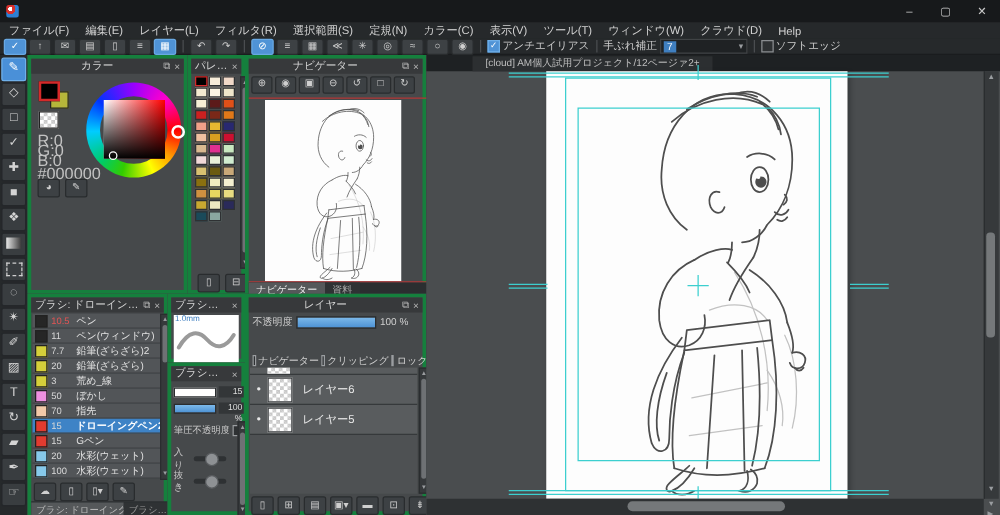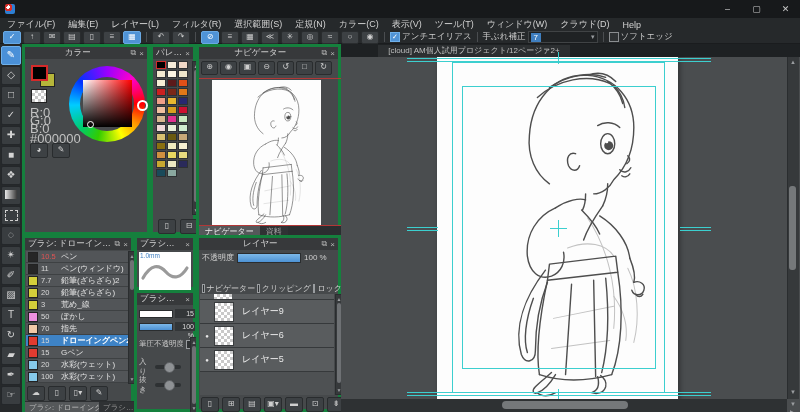--- a/index.html
+++ b/index.html
@@ -514,25 +514,20 @@
     <span class="lp-check"></span>
     <span>クリッピング</span>
     <span class="lp-check"></span>
     <span>ロック</span>
   </div>
   <div id="layer-list">
       <div style="height: 5px; background: rgb(89, 92, 94); border-bottom: 1px solid rgb(54, 57, 59); position: relative;">
         <div class="checker" style="position: absolute; left: 14px; top: 0px; width: 18px; height: 5px;"></div>
       </div>
       <div class="lrow">
-        <span class="lvis"></span>
-        <span class="lthumb checker"></span>
-        <span class="lname">レイヤー9</span>
-      </div>
-      <div class="lrow">
         <span class="lvis">●</span>
         <span class="lthumb checker"></span>
         <span class="lname">レイヤー6</span>
       </div>
       <div class="lrow">
         <span class="lvis">●</span>
         <span class="lthumb checker"></span>
         <span class="lname">レイヤー5</span>
       </div>
     </div>

